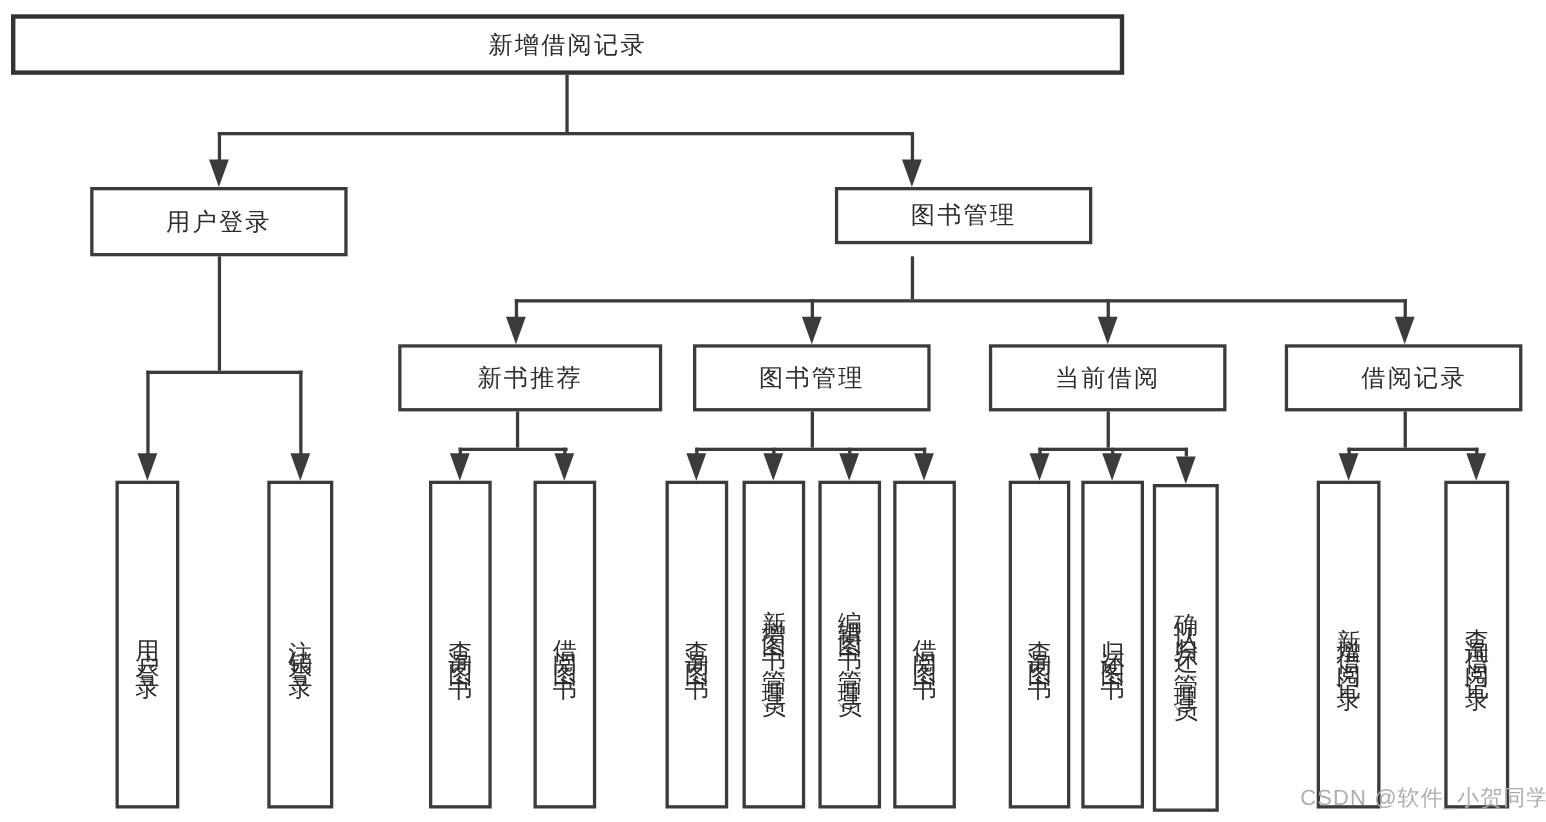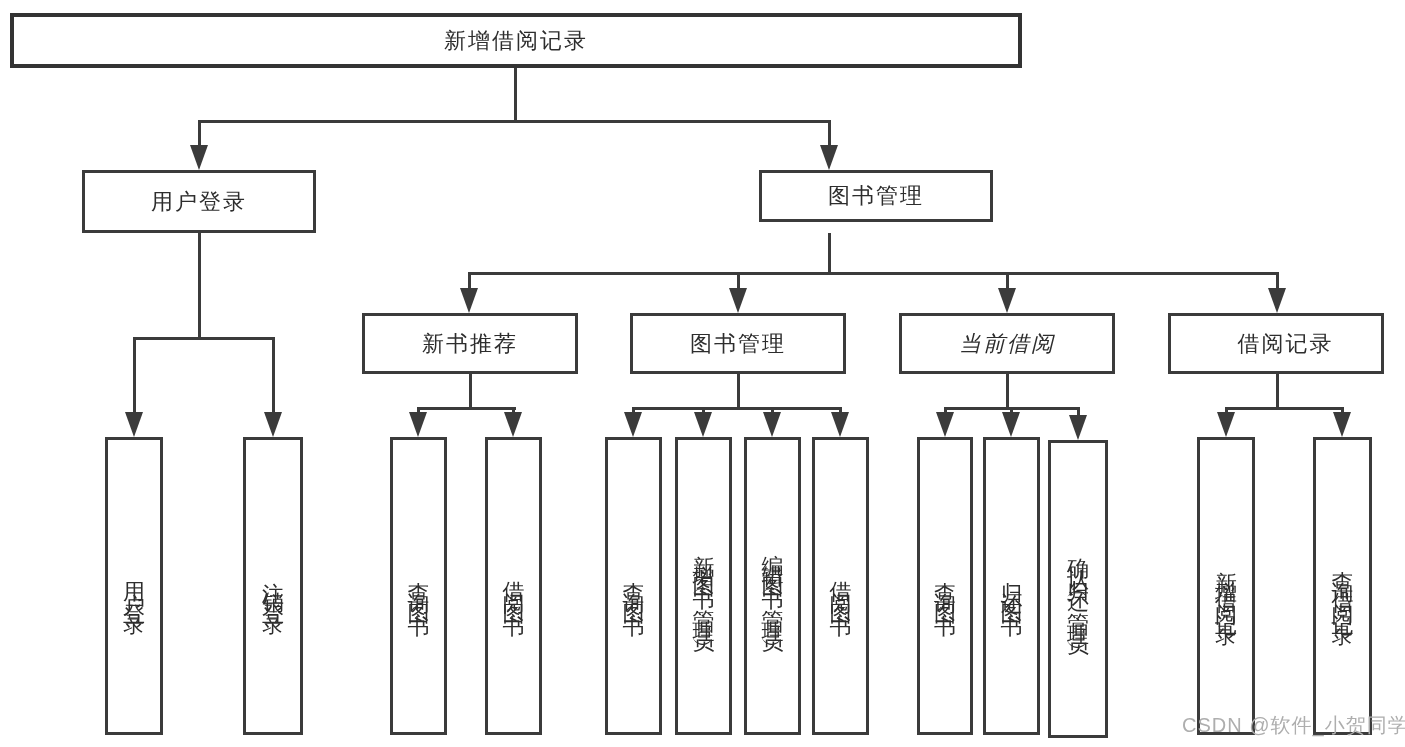--- a/index.html
+++ b/index.html
@@ -90,27 +90,27 @@
   <div class="hl" style="left:468px; top:272px; width:811px;"></div>
   <div class="vl" style="left:468px; top:272px; height:17px;"></div>
   <div class="arrow" style="left:460px; top:288px;"></div>
   <div class="vl" style="left:737px; top:272px; height:17px;"></div>
   <div class="arrow" style="left:729px; top:288px;"></div>
   <div class="vl" style="left:1006px; top:272px; height:17px;"></div>
   <div class="arrow" style="left:998px; top:288px;"></div>
   <div class="vl" style="left:1276px; top:272px; height:17px;"></div>
   <div class="arrow" style="left:1268px; top:288px;"></div>
 
-  <div class="box" style="left:362px; top:313px; width:216px; height:61px;">
+  <div class="box" style="left:362px; top:313px; width:240px; height:61px;">
     <span>新书推荐</span>
   </div>
   <div class="box" style="left:630px; top:313px; width:216px; height:61px;">
     <span>图书管理</span>
   </div>
-  <div class="box" style="left:899px; top:313px; width:216px; height:61px;font-style:italic;">
+  <div class="box" style="left:899px; top:313px; width:216px; height:61px;">
     <span>当前借阅</span>
   </div>
   <div class="box" style="left:1168px; top:313px; width:216px; height:61px;padding-left:19px;">
     <span>借阅记录</span>
   </div>
 
   <div class="vl" style="left:469px; top:374px; height:33px;"></div>
   <div class="hl" style="left:417px; top:407px; width:99px;"></div>
   <div class="vl" style="left:417px; top:407px; height:6px;"></div>
   <div class="arrow" style="left:409px; top:412px;"></div>

